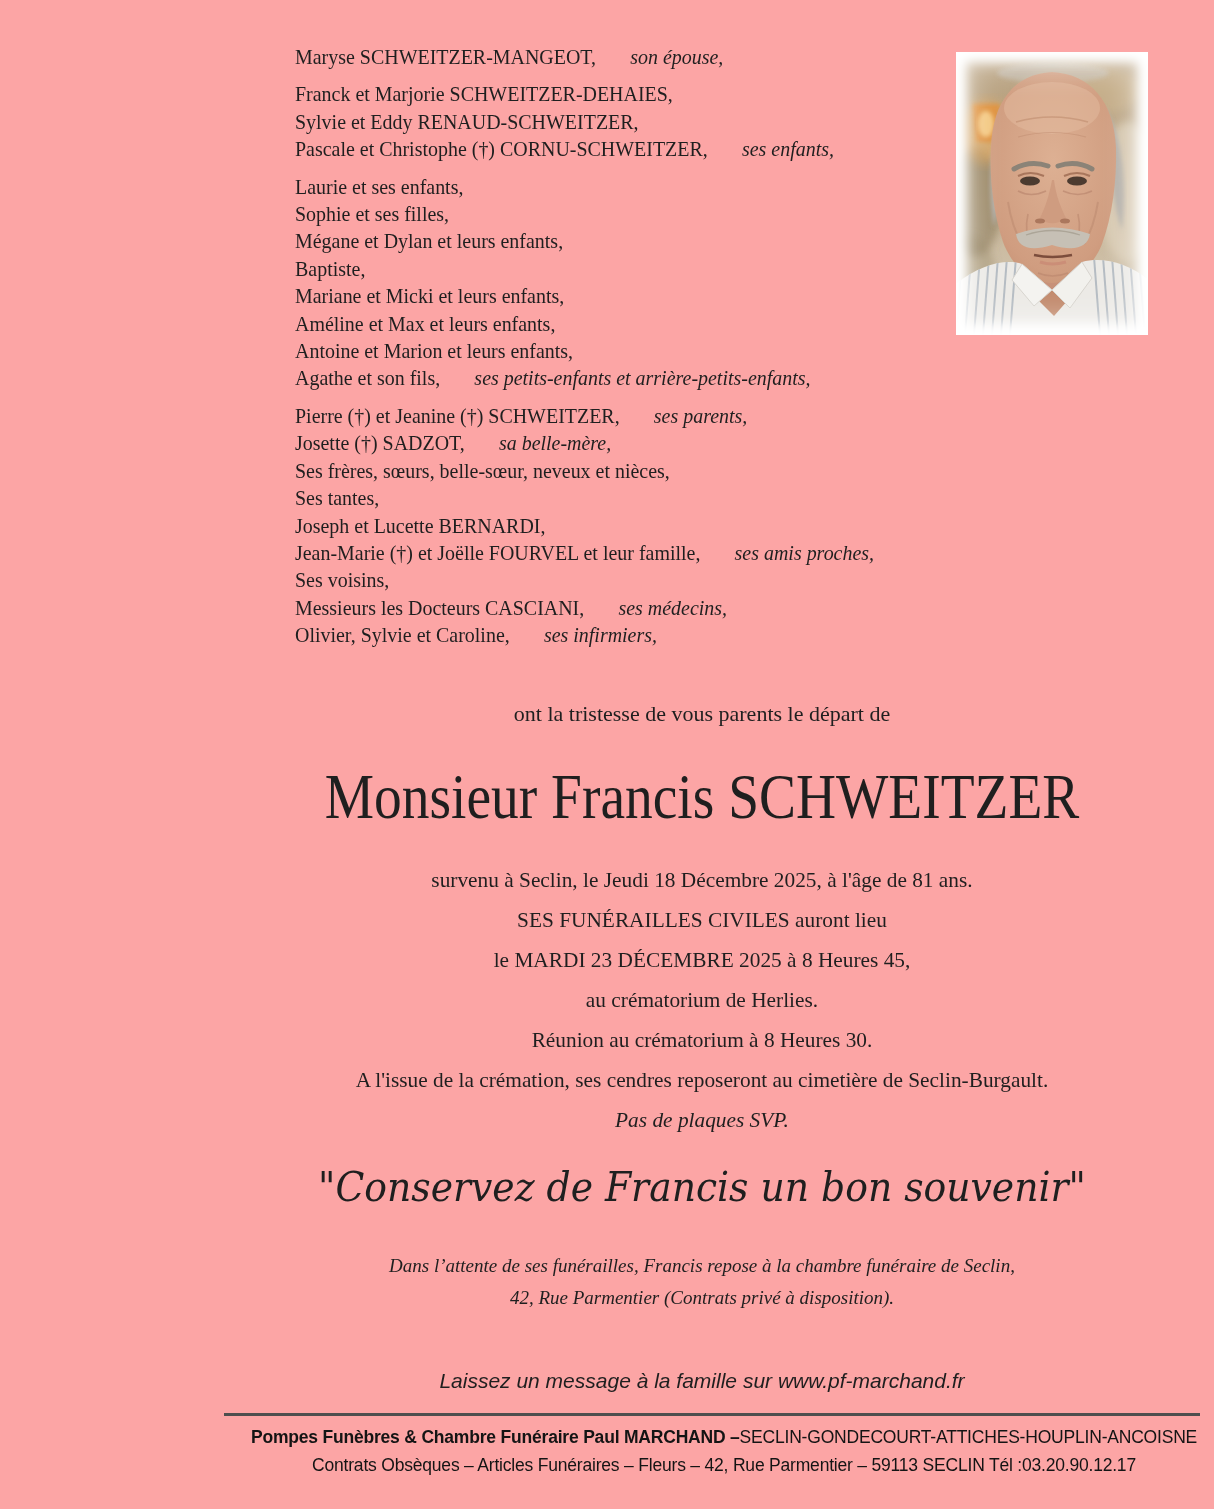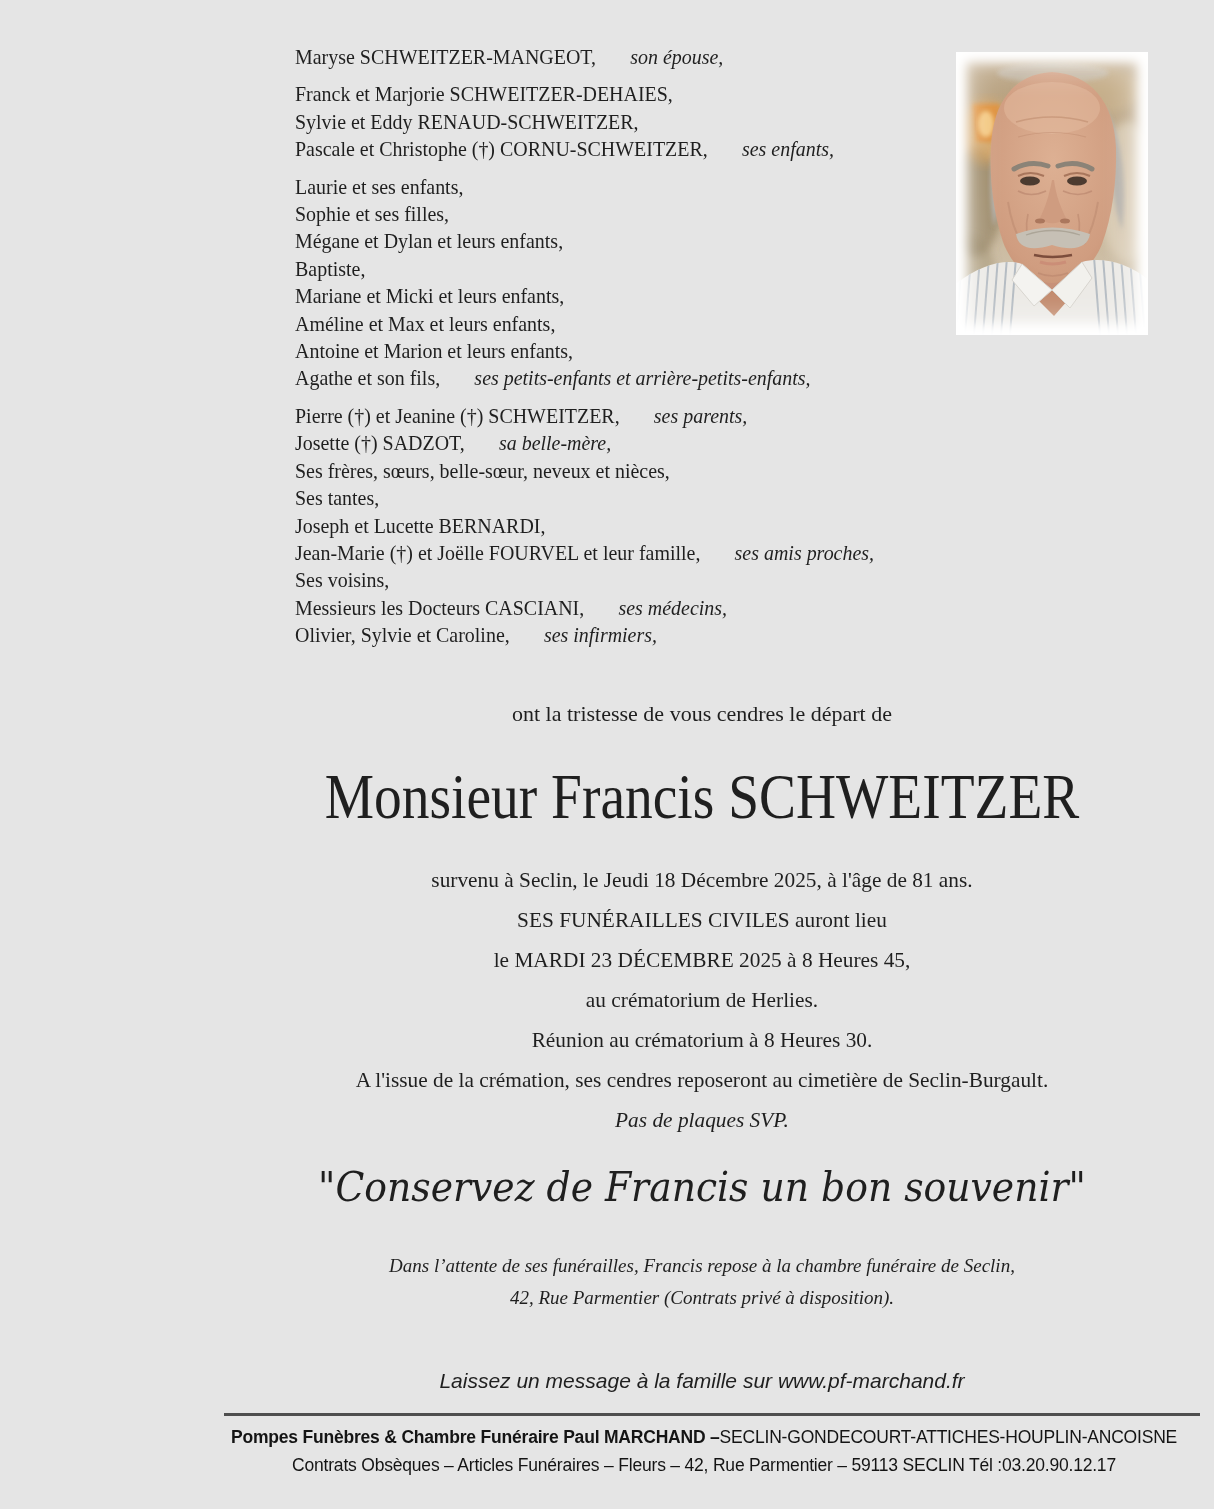--- a/index.html
+++ b/index.html
@@ -1,18 +1,18 @@
 <!DOCTYPE html>
 <html><head>
 <meta charset="utf-8">
 <style>
   html,body { margin:0; padding:0; background:#ffffff; }
   .page {
     position:relative; width:1214px; height:1509px;
-    background:#e5e5e5; overflow:hidden;
+    background:#fca5a5; overflow:hidden;
     font-family:"Liberation Serif", serif; color:#1f1f1f;
   }
 
   
   .family-list { position:absolute; left:295px; top:44px; }
   .fgroup { margin-bottom:10px; }
   .fline { font-size:21px; line-height:27.4px; white-space:nowrap;
            transform:scaleX(.95); transform-origin:0 0; }
   .relation { font-style:italic; margin-left:36px; }
 
@@ -36,21 +36,21 @@
 
   .resting { top:1250px; font-style:italic; font-size:19px; }
   .rline   { line-height:32px; }
 
   .message { top:1367px; font-family:Liberation Sans, sans-serif;
              font-style:italic; font-size:21px; line-height:28px; }
 
   
   .footer-rule { position:absolute; left:224px; width:976px; top:1413px;
                  height:3px; background:#4e4e4e; }
-  .footer { position:absolute; left:216px; width:976px; top:1423px; text-align:center;
+  .footer { position:absolute; left:236px; width:976px; top:1423px; text-align:center;
             font-family:"Liberation Sans", sans-serif; font-size:17.5px;
             letter-spacing:-.2px; color:#141414; }
   .fl1, .fl2 { line-height:28px; white-space:nowrap; }
   .fl1 .b { font-weight:bold; }
 </style>
 </head>
 <body>
 
 <div class="page">
 
@@ -178,21 +178,21 @@
         <path d="M 183 205 L 189 283"></path>
       </g>
       <path d="M 80 246 L 96 238 L 112 248 L 98 264 Z" fill="#c28a6d"></path>
       <path d="M 66 212 L 96 238 L 78 254 L 56 228 Z" fill="#f4f3f0" stroke="#d8d5cf"></path>
       <path d="M 126 210 L 96 238 L 114 256 L 136 226 Z" fill="#f2f1ed" stroke="#d8d5cf"></path>
 
       <rect x="-4" y="-4" width="200" height="291" fill="none" stroke="#ffffff" stroke-width="18" filter="url(#b6)"></rect>
     </svg>
   </div>
 
-  <div class="centered intro">ont la tristesse de vous cendres le départ de</div>
+  <div class="centered intro">ont la tristesse de vous parents le départ de</div>
   <h1 class="centered deceased">Monsieur Francis SCHWEITZER</h1>
 
   <div class="centered details">
     <div class="detail">survenu à Seclin, le Jeudi 18 Décembre 2025, à l'âge de 81 ans.</div>
     <div class="detail">SES FUNÉRAILLES CIVILES auront lieu</div>
     <div class="detail">le MARDI 23 DÉCEMBRE 2025 à 8 Heures 45,</div>
     <div class="detail">au crématorium de Herlies.</div>
     <div class="detail">Réunion au crématorium à 8 Heures 30.</div>
     <div class="detail">A l'issue de la crémation, ses cendres reposeront au cimetière de Seclin-Burgault.</div>
     <div class="detail">Pas de plaques SVP.</div>

